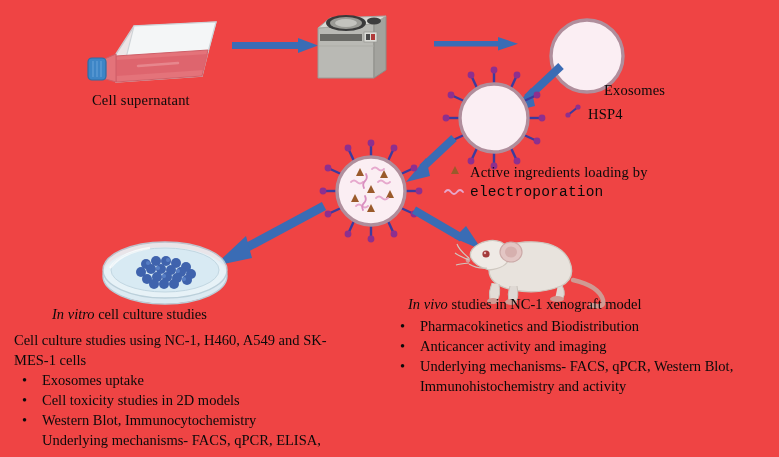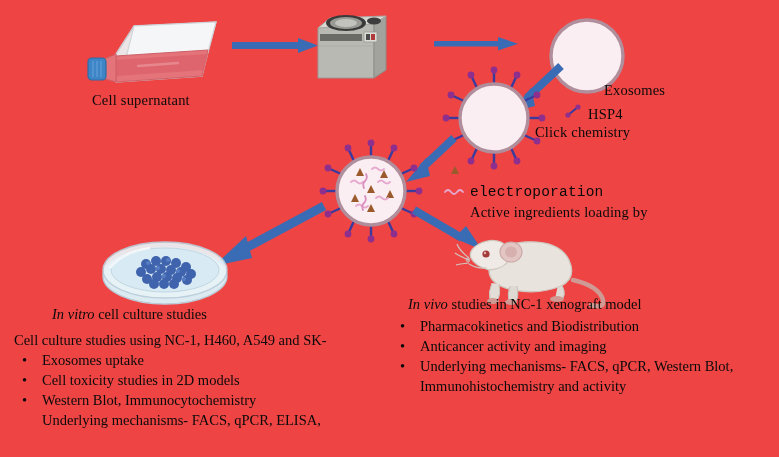--- a/index.html
+++ b/index.html
@@ -250,33 +250,32 @@
   <div class="abs label" style="left:560px; top:82px;margin-left:44px;">Exosomes</div>
 
   <div class="abs" style="left:563px; top:104px;">
     <svg width="18" height="16" class="legend-glyph">
       <line x1="15" y1="3" x2="5" y2="11" stroke="#3b3b9e" stroke-width="2.2"></line>
       <circle cx="15" cy="3" r="2.6" fill="#8e2f8e"></circle>
       <circle cx="5" cy="11" r="2.6" fill="#8e2f8e"></circle>
     </svg>
   </div>
   <div class="abs label" style="left:588px; top:106px;">HSP4</div>
-  <div class="abs label" style="left:535px; top:124px;">Click chemistry</div>
 
   <div class="abs" style="left:448px; top:165px;">
     <svg width="14" height="12" class="legend-glyph">
       <polygon points="7,1 11,9 3,9" fill="#9a5a2b"></polygon>
     </svg>
   </div>
   <div class="abs" style="left:443px; top:186px;">
     <svg width="22" height="10" class="legend-glyph">
       <path d="M2,6 q3,-4 6,0 q3,4 6,0 q3,-4 6,0" stroke="#e6a8cd" stroke-width="1.8" fill="none" stroke-linecap="round"></path>
     </svg>
   </div>
-  <div class="abs label" style="left:470px; top:164px;margin-top:40px;">Active ingredients loading by</div>
+  <div class="abs label" style="left:470px; top:164px;">Active ingredients loading by</div>
   <div class="abs label" style="left:470px; top:184px;font-family:Liberation Mono, monospace;">electroporation</div>
 
   <div class="abs" style="left:98px; top:238px;">
     <svg width="134" height="70" class="arrow-svg">
       <ellipse cx="67" cy="38" rx="62" ry="28" fill="#dceaf2" stroke="#b9ced9" stroke-width="1.4"></ellipse>
       <ellipse cx="67" cy="32" rx="62" ry="28" fill="#e9f3f8" stroke="#b9ced9" stroke-width="1.4" opacity="0.92"></ellipse>
       <ellipse cx="67" cy="32" rx="54" ry="22" fill="#d8eaf3" stroke="#c2d7e2" stroke-width="1"></ellipse>
       <g fill="#3f63ad">
         <circle cx="48" cy="26" r="5"></circle>
           <circle cx="58" cy="23" r="5"></circle>
@@ -347,20 +346,21 @@
       </g>
     </svg>
   </div>
 
   <div class="abs caption" style="left:52px; top:306px;">
     <span class="ital">In vitro</span><span> cell culture studies</span>
   </div>
 
   <div class="abs body-block" style="left:14px; top:330px; width:372px;">
     <div>Cell culture studies using NC-1, H460, A549 and SK-</div>
+    <div>MES-1 cells</div>
 
     <div class="bullet-row">
       <div class="bullet-dot">•</div>
       <div class="bullet-txt">Exosomes uptake</div>
     </div>
 
     <div class="bullet-row">
       <div class="bullet-dot">•</div>
       <div class="bullet-txt">Cell toxicity studies in 2D models</div>
     </div>

